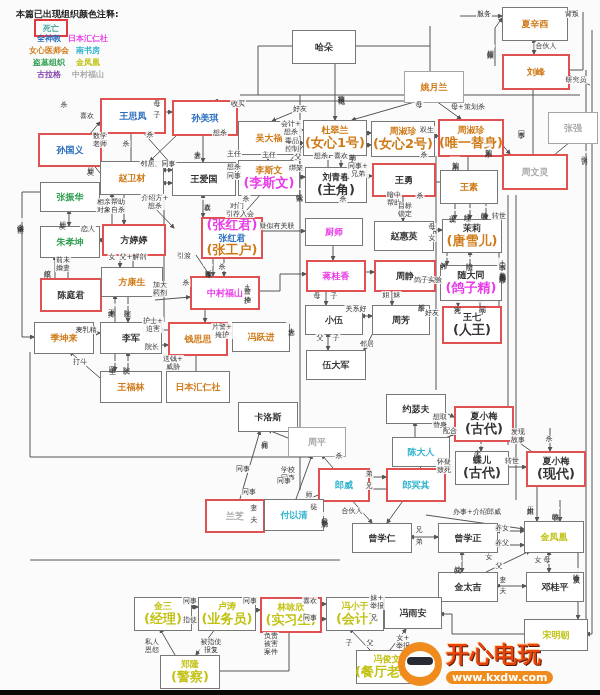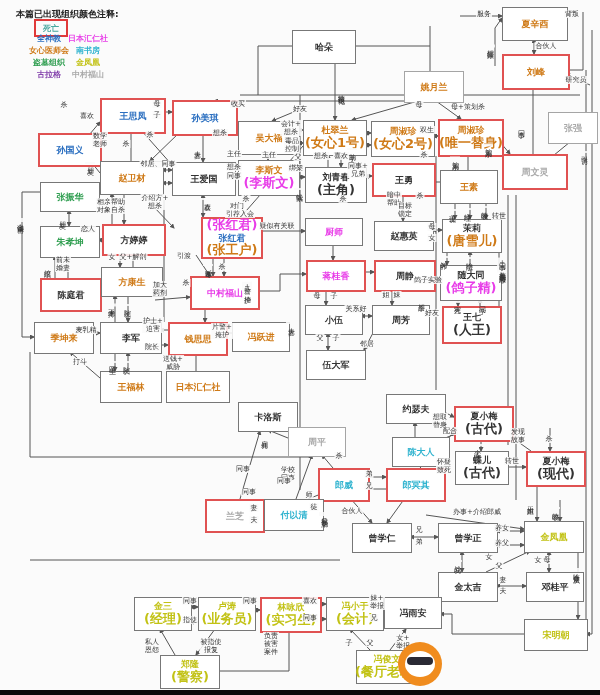--- a/index.html
+++ b/index.html
@@ -579,15 +579,19 @@
       <div class="lb" style="left: 349px; top: 643px;">子</div>
       <div class="lb" style="left: 370px; top: 643px;">父</div>
       <div class="lb" style="left: 403px; top: 642px;">女+
 举报</div>
     </div>
   <div class="wm">
     <div class="wm-badge">
       <div class="wm-face"></div>
       <div class="wm-glasses"></div>
     </div>
+    <div class="wm-text">
+      <div class="wm-brand">开心电玩</div>
+      <div class="wm-url">www.kxdw.com</div>
+    </div>
   </div>
   <div class="bottombar"></div>
 </div>
 
 </body></html>

